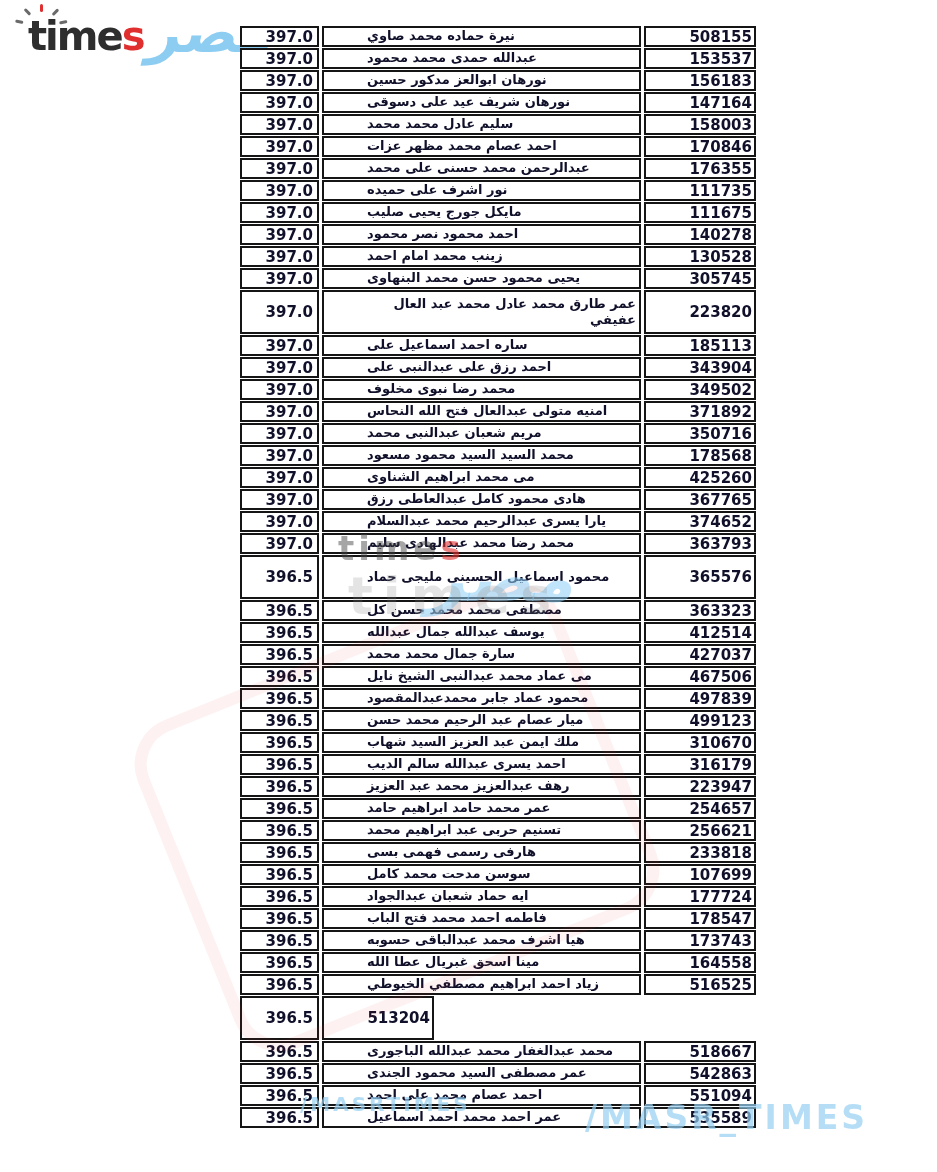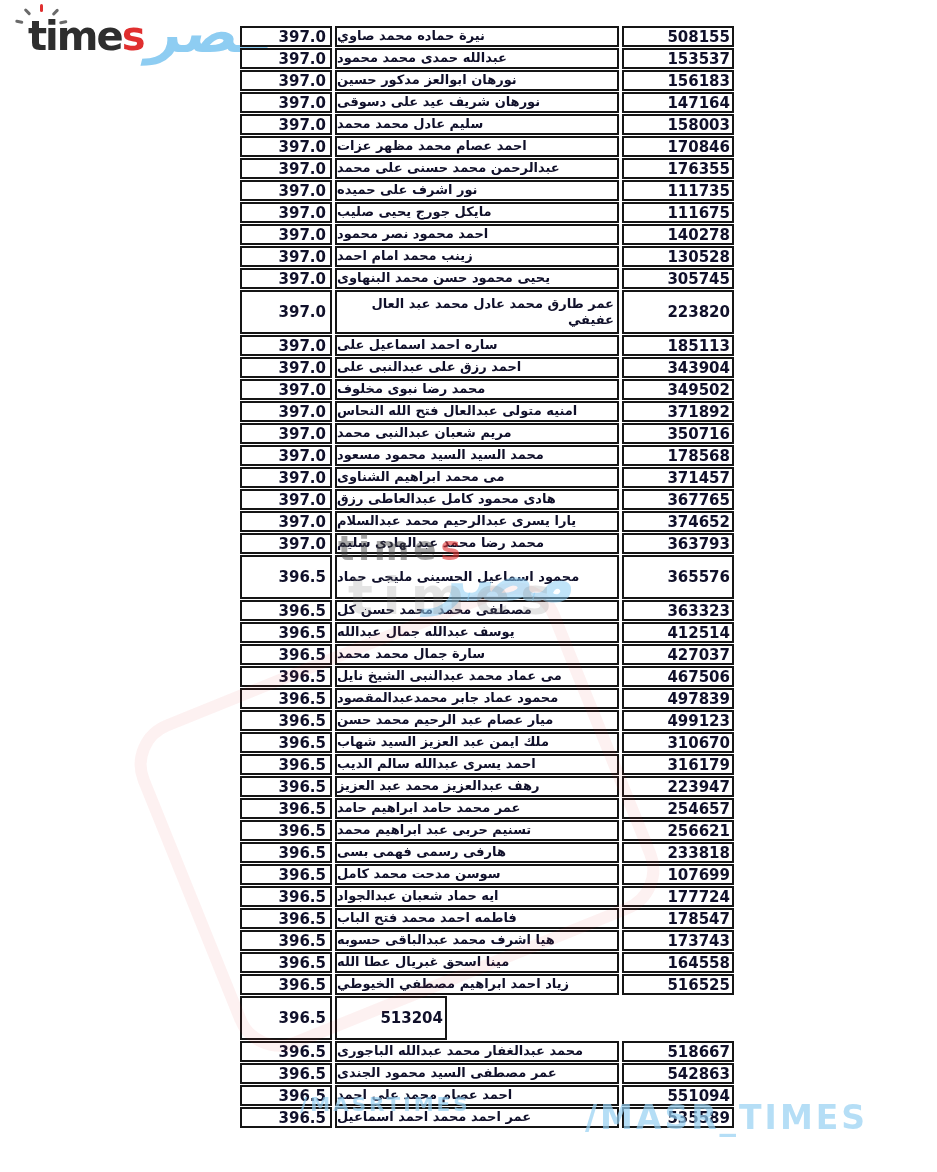--- a/index.html
+++ b/index.html
@@ -26,22 +26,22 @@
 
   
   .tablewrap{position:absolute;left:240px;top:26px;width:530px;}
   .row{display:flex;gap:3px;margin-bottom:1px;height:21px;}
   .row.tall{height:44px;}
   .cell{
     box-sizing:border-box;border:2px solid #151515;background:#fff;
     display:flex;align-items:center;justify-content:flex-end;
     font-weight:bold;color:#10102a;overflow:hidden;
   }
-  .cell.score{width:92px;font-size:15px;padding-right:4px;}
-  .cell.name{width:284px;font-size:13px;direction:rtl;text-align:right;padding-right:3px;line-height:1.25;white-space:nowrap;}
+  .cell.score{width:79px;font-size:15px;padding-right:4px;}
+  .cell.name{width:319px;font-size:13px;direction:rtl;text-align:right;padding-right:3px;line-height:1.25;white-space:nowrap;padding-left:43px;}
   .row.tall .cell.name{white-space:normal;}
   .cell.seat{width:112px;font-size:15px;padding-right:2px;}
 
   
   .wm{position:absolute;pointer-events:none;font-weight:bold;z-index:5;}
   .wm-times-mid{left:338px;top:528px;font-size:34px;letter-spacing:4px;color:rgba(70,70,70,0.48);}
   .wm-times-mid .red-s{color:rgba(224,47,47,0.6);}
   .wm-masr-mid{left:432px;top:540px;font-size:66px;color:rgba(141,205,244,0.55);transform:skewX(-14deg);}
   .wm-times-low{left:348px;top:566px;font-size:52px;letter-spacing:10px;color:rgba(130,130,130,0.22);}
   .wm-bottom1{left:300px;top:1092px;font-size:20px;letter-spacing:3px;color:rgba(150,208,242,0.7);}
@@ -162,21 +162,21 @@
       <div class="cell seat">350716</div>
     </div>
     <div class="row">
       <div class="cell score">397.0</div>
       <div class="cell name">محمد السيد السيد محمود مسعود</div>
       <div class="cell seat">178568</div>
     </div>
     <div class="row">
       <div class="cell score">397.0</div>
       <div class="cell name">مى محمد ابراهيم الشناوى</div>
-      <div class="cell seat">371457</div>
+      <div class="cell seat">425260</div>
     </div>
     <div class="row">
       <div class="cell score">397.0</div>
       <div class="cell name">هادى محمود كامل عبدالعاطى رزق</div>
       <div class="cell seat">367765</div>
     </div>
     <div class="row">
       <div class="cell score">397.0</div>
       <div class="cell name">يارا يسرى عبدالرحيم محمد عبدالسلام</div>
       <div class="cell seat">374652</div>

